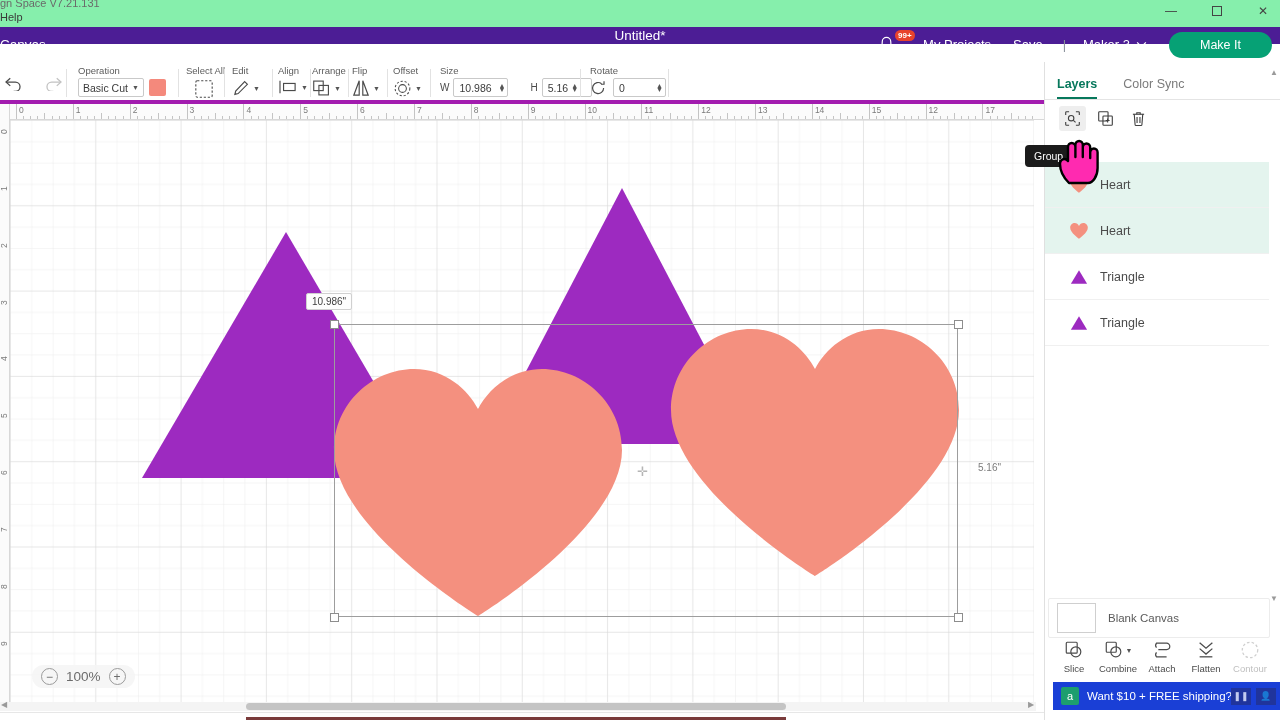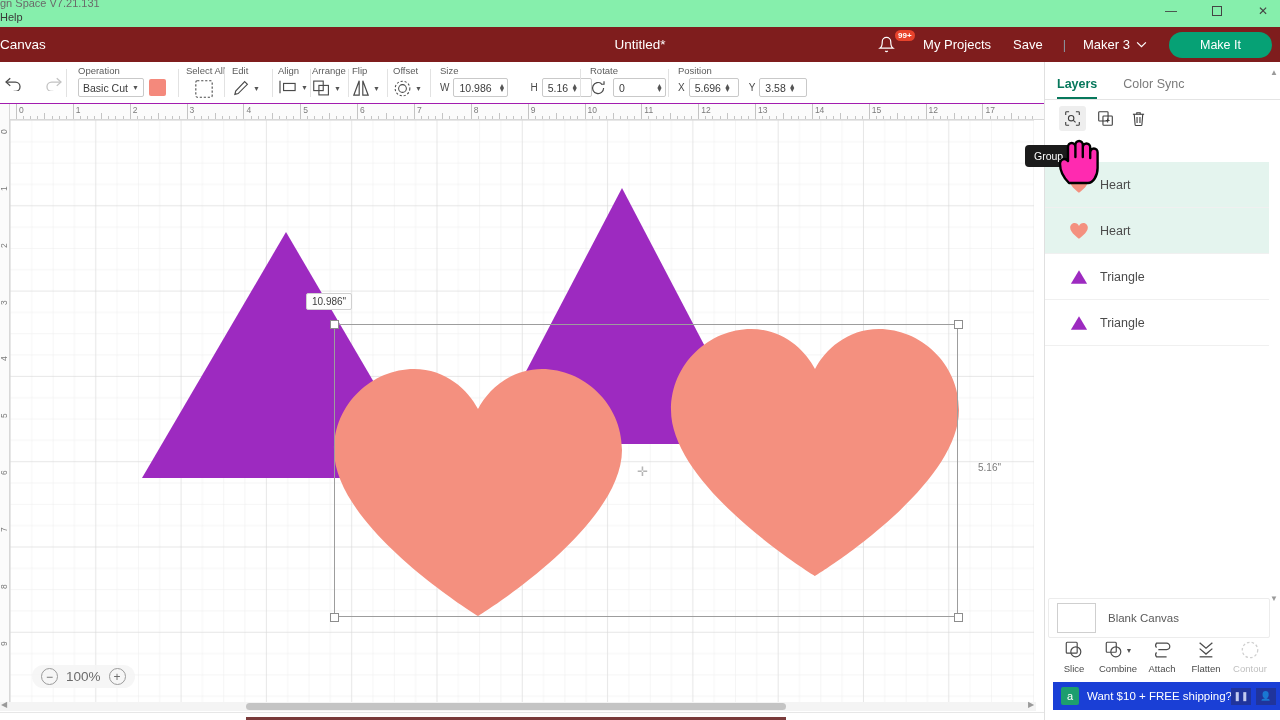--- a/index.html
+++ b/index.html
@@ -23,22 +23,22 @@
   .os-menu {
     position: absolute; left: 0; top: 11px;
     font-size: 11px; color: #3a3a3a;
   }
   .os-btns { position: absolute; right: 6px; top: 0px; display: flex; gap: 24px; }
   .os-btn { width: 22px; height: 22px; display: flex; align-items: center; justify-content: center;
             color: #444; font-size: 12px; }
 
   
   .app-header {
-    position: absolute; left: 0; top: 27px; width: 1280px; height: 35px;
-    background: #7f1d1d; color: #fff;
+    position: absolute; left: 0; top: 27px; width: 1280px; height: 17px;
+    background: #4c1d95; color: #fff;
     display: flex; align-items: center;
   }
   .hdr-canvas { position: absolute; left: 0; top: 0; height: 35px;
                 display: flex; align-items: center; font-size: 13.5px; color: #fff; }
   .hdr-title { position: absolute; left: 0; right: 0; text-align: center;
                font-size: 13.5px; color: #ffffff; line-height: 35px; }
   .hdr-right { position: absolute; right: 8px; top: 0; height: 35px;
                display: flex; align-items: center; gap: 0; }
   .bell-wrap { position: relative; width: 34px; height: 35px; display:flex; align-items:center; justify-content:flex-start; }
   .bell-badge {
@@ -50,21 +50,21 @@
   .hdr-sep { color: #8b939c; font-size: 13px; padding: 0 9px; }
   .hdr-machine { font-size: 13px; color: #fff; display: flex; align-items: center; gap: 6px; padding: 0 8px; }
   .makeit {
     background: #06a175; color: #fff; font-size: 12.5px;
     border-radius: 16px; padding: 6px 31px; margin-left: 14px; white-space: nowrap;
   }
 
   
   .toolbar {
     position: absolute; left: 0; top: 62px; width: 1044px; height: 42px;
-    background: #ffffff; border-bottom: 1px solid #a21caf; padding-left: 12px;
+    background: #ffffff; border-bottom: 4px solid #a21caf; padding-left: 12px;
   }
   .tb-group { position: absolute; top: 0; height: 42px; display: flex; flex-direction: column; }
   .tb-label { font-size: 9.5px; color: #5b5b5b; margin-top: 3px; }
   .tb-row { display: flex; align-items: center; gap: 5px; margin-top: 2px; }
   .vdiv { position: absolute; top: 7px; width: 1px; height: 28px; background: #e2e2e2; }
   .icon-btn { display: flex; align-items: center; justify-content: center; color: #4a4a4a; }
   .sel-box {
     border: 1px solid #c9c9c9; border-radius: 2px; background: #fff;
     font-size: 10.5px; color: #3b3b3b; height: 19px; display: flex; align-items: center;
     padding: 0 4px; justify-content: space-between;
@@ -401,41 +401,20 @@
           <span class="spin" style="margin-left:auto;">
               <span>▲</span>
               <span>▼</span>
             </span>
         </div>
       </div>
     </div>
 
     <div class="vdiv" style="left:668px;"></div>
 
-    <div class="tb-group" style="left:678px;">
-      <div class="tb-label">Position</div>
-      <div class="tb-row" style="margin-top:2px; gap:4px;">
-        <span class="fld-lbl">X</span>
-        <div class="num-in" style="width:50px;">
-          <span>5.696</span>
-          <span class="spin">
-              <span>▲</span>
-              <span>▼</span>
-            </span>
-        </div>
-        <span class="fld-lbl" style="margin-left:6px;">Y</span>
-        <div class="num-in" style="width:48px;">
-          <span>3.58</span>
-          <span class="spin">
-              <span>▲</span>
-              <span>▼</span>
-            </span>
-        </div>
-      </div>
-    </div>
   </div>
 
   <div class="ruler-h" id="rulerH">
       <div class="rh-num" style="left: 19px;">0</div>
       <div class="rh-tick" style="left: 16px; height: 15px;"></div>
       <div class="rh-tick" style="left: 23.1062px; height: 3.5px;"></div>
       <div class="rh-tick" style="left: 30.2125px; height: 3.5px;"></div>
       <div class="rh-tick" style="left: 37.3188px; height: 3.5px;"></div>
       <div class="rh-tick" style="left: 44.425px; height: 6px;"></div>
       <div class="rh-tick" style="left: 51.5312px; height: 3.5px;"></div>

